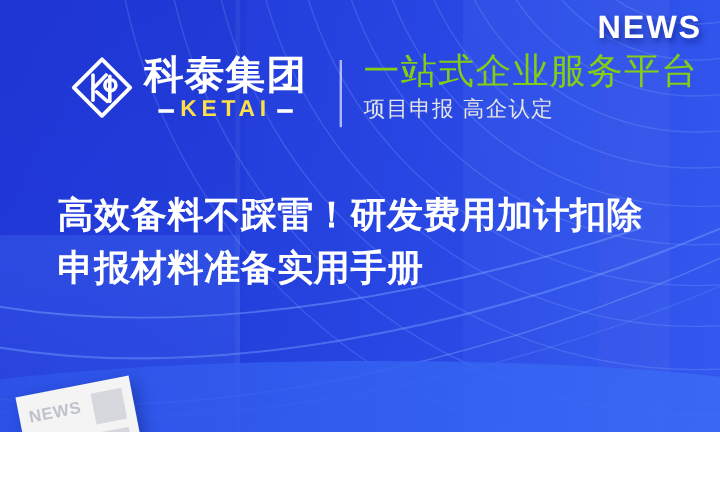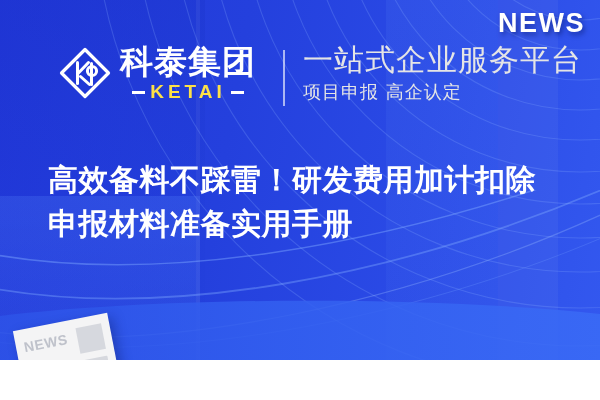--- a/index.html
+++ b/index.html
@@ -167,21 +167,21 @@
     height: 56px;
     background: rgba(255,255,255,0.62);
   }
 
   .tagline-block {
     position: absolute;
     left: 303px;
     top: 43px;
   }
   .tagline-main {
-    color: #e5e5e5;
+    color: #84cc16;
     font-size: 30px;
     line-height: 34px;
     font-weight: 400;
     letter-spacing: 1px;
     font-family: "DejaVu Sans", "Liberation Sans", sans-serif;
     white-space: nowrap;
   }
   .tagline-sub {
     color: #e5e5e5;
     font-size: 18px;

